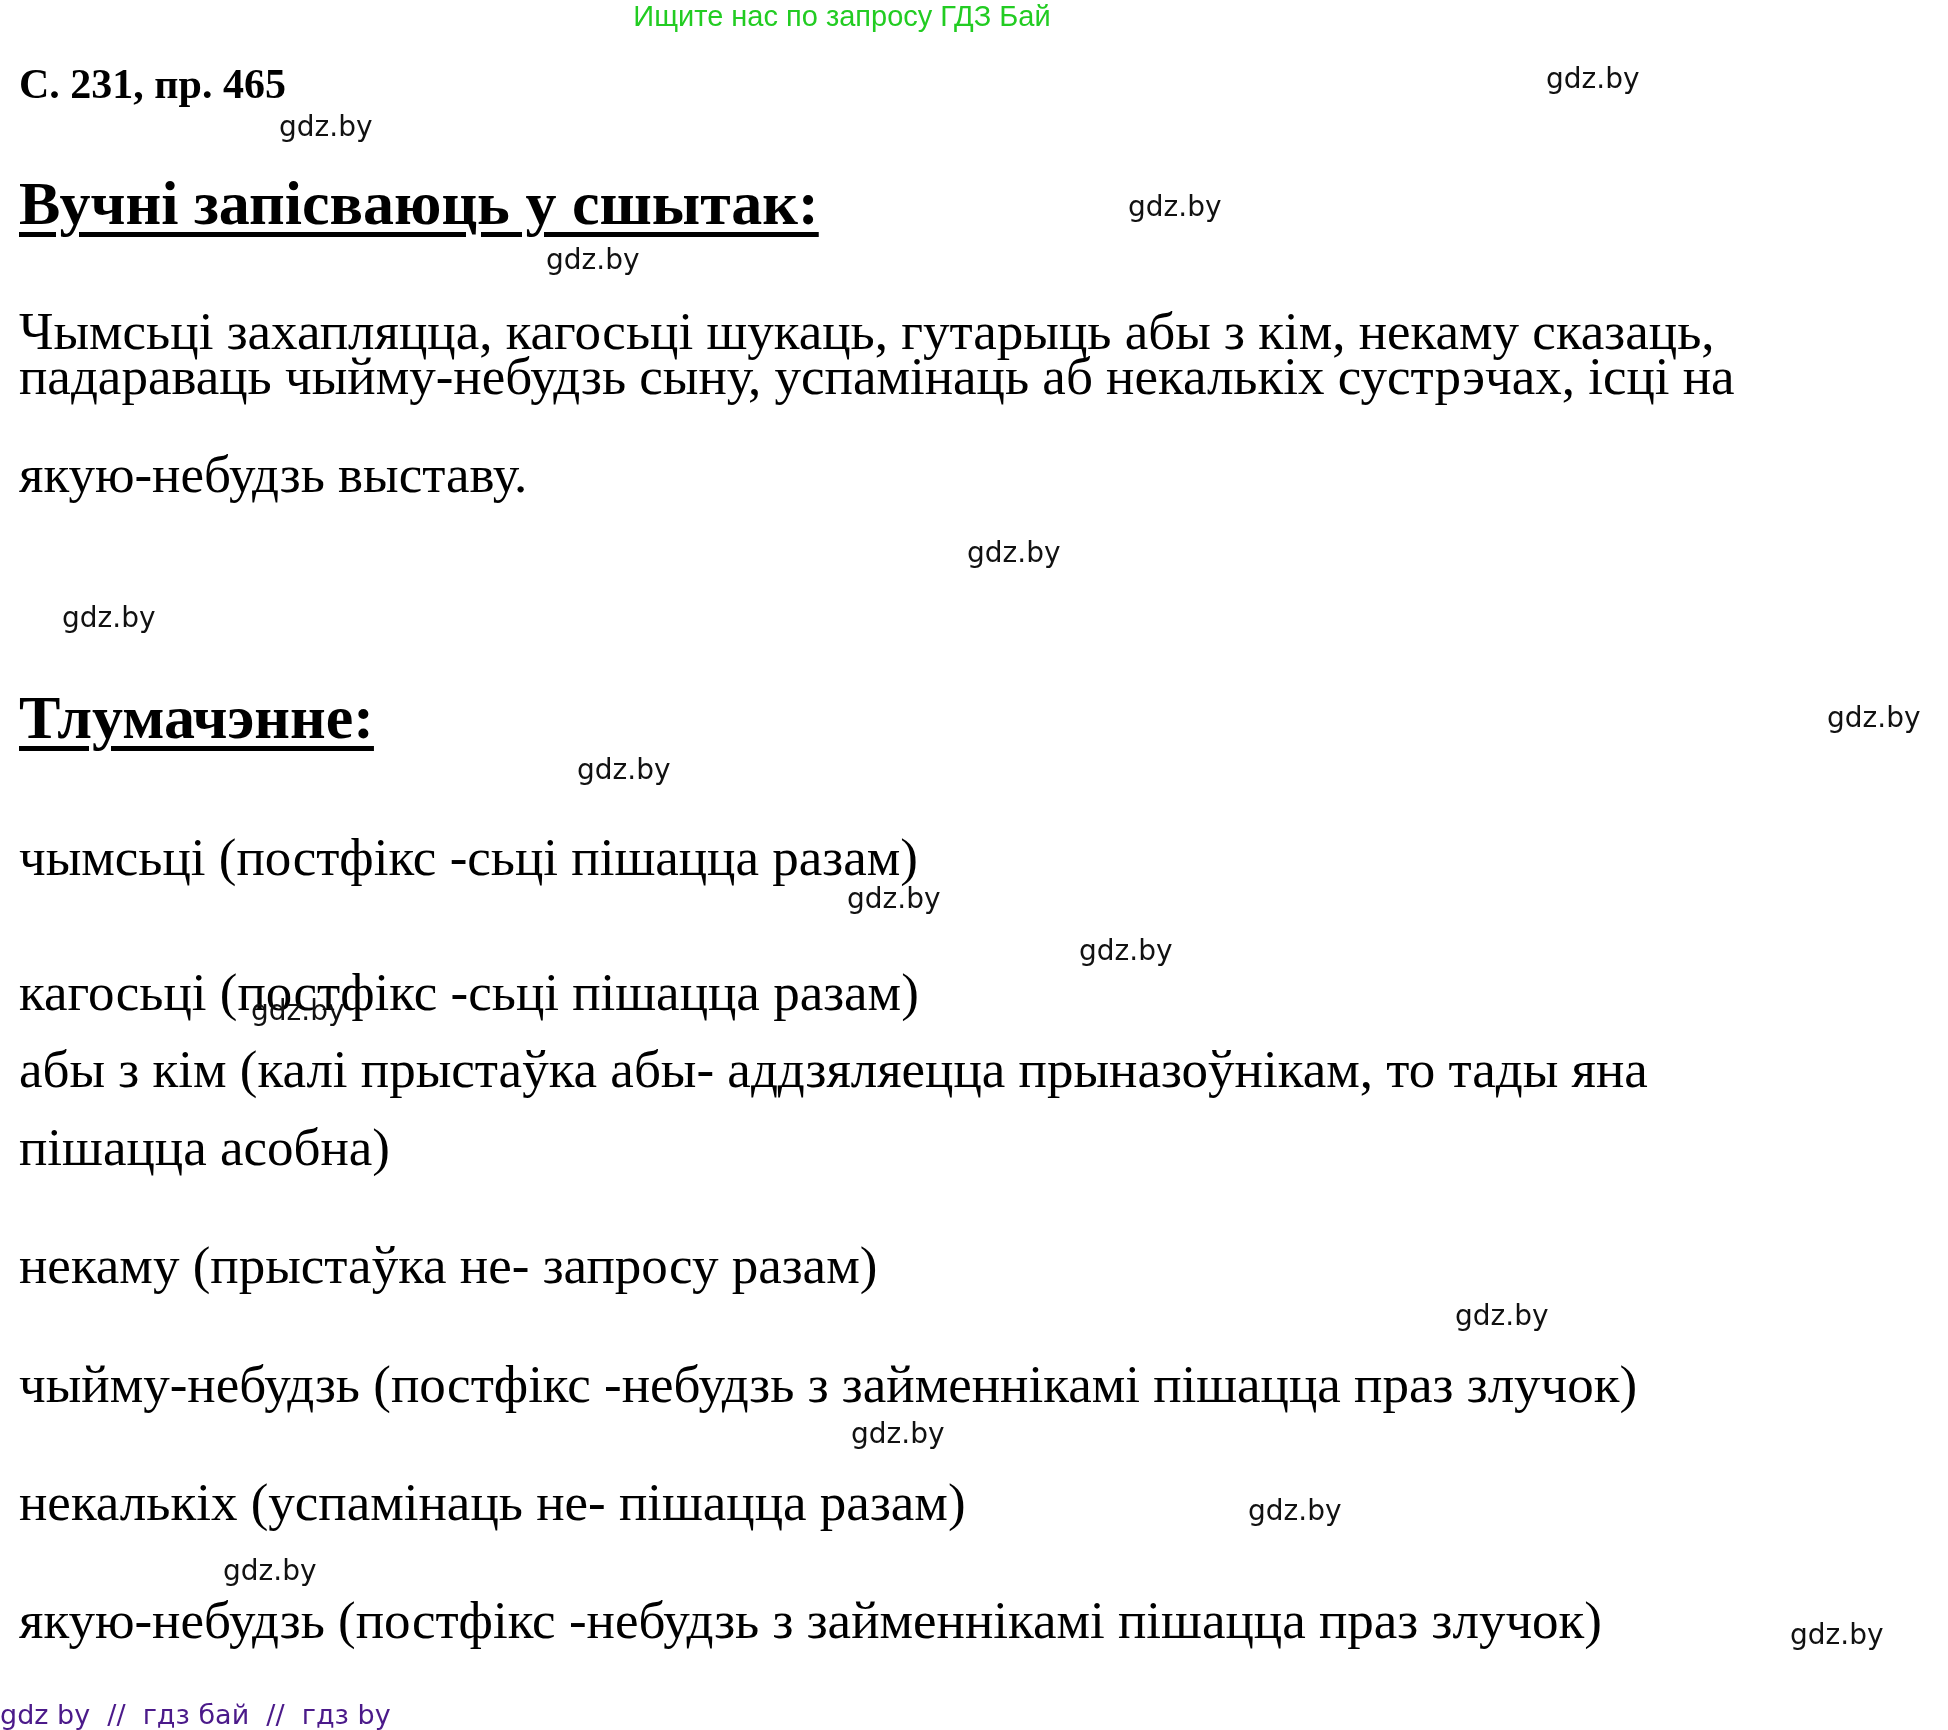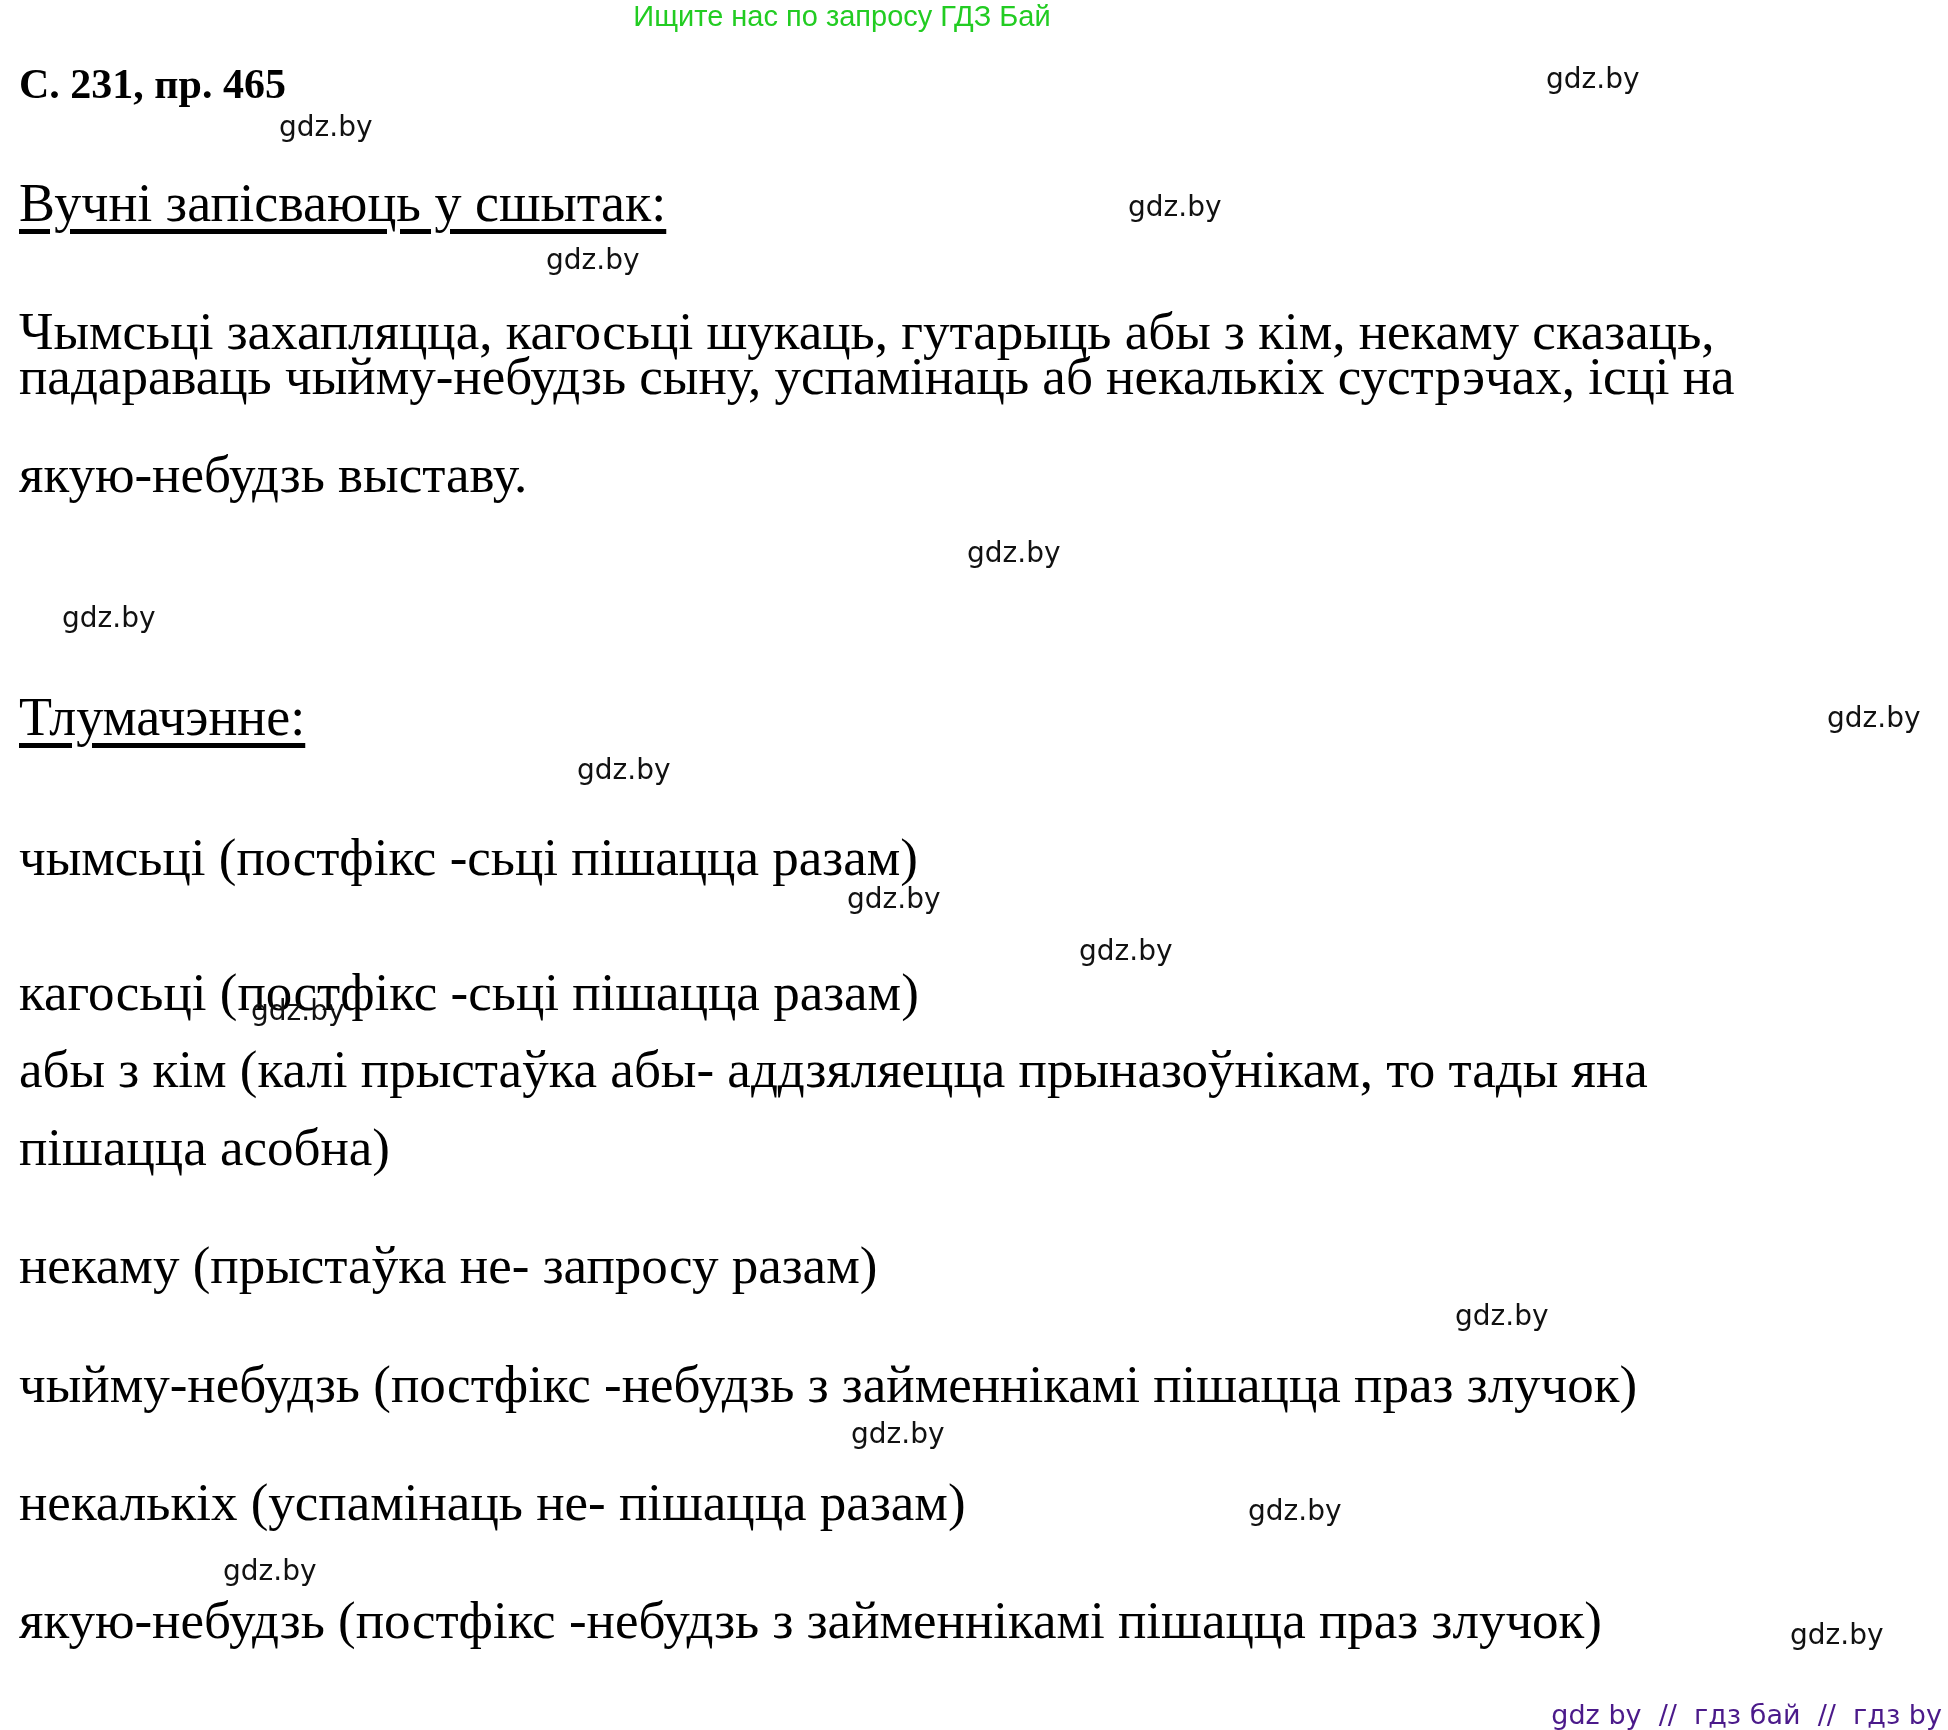--- a/index.html
+++ b/index.html
@@ -8,32 +8,32 @@
   .top-banner {
     left: 0; width: 1684px; top: 0; text-align: center;
     font-family: "Liberation Sans", sans-serif; font-size: 29px; line-height: 32px;
   }
   .title {
     left: 19px; top: 52px;
     font-family: "Liberation Serif", serif; font-weight: bold; font-size: 42px; line-height: 64px; color: #000;
   }
   .heading {
     left: 19px;
-    font-family: "Liberation Serif", serif; font-weight: normal; font-size: 54px; line-height: 62px; color: #000;
+    font-family: "Liberation Serif", serif; font-weight: bold; font-size: 62px; line-height: 62px; color: #000;
     text-decoration: underline; text-decoration-thickness: 5px; text-underline-offset: 8px;
   }
   .body-line {
     left: 19px;
     font-family: "Liberation Serif", serif; font-size: 53px; line-height: 62px; color: #000;
   }
   .wm {
     font-family: "DejaVu Sans", sans-serif; font-size: 28px; line-height: 30px; color: #111;
   }
   .footer {
-    left: 0; width: 1942px; text-align: right; top: 1700px;
+    left: 0; width: 1942px; text-align: left; top: 1700px;
     font-family: "DejaVu Sans", sans-serif; font-size: 27px; line-height: 30px; white-space: pre;
   }
 </style>
 </head>
 <body>
 
 <div class="abs top-banner" style="color: rgb(34, 204, 34);">Ищите нас по запросу ГДЗ Бай</div>
 
 <div class="abs title">С. 231, пр. 465</div>
 

